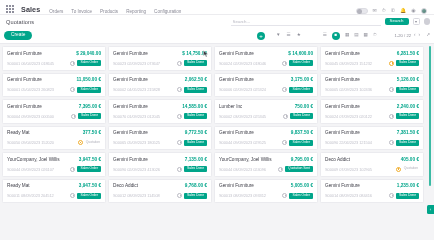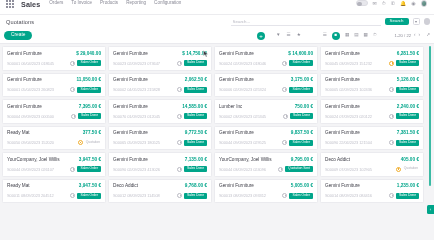--- a/index.html
+++ b/index.html
@@ -9,21 +9,21 @@
     background: #f4f4f6;
     font-family: "Liberation Sans", sans-serif;
     -webkit-font-smoothing: antialiased;
   }
 
   
   .navbar {
     height: 15px;
     background: #ffffff;
     display: flex;
-    align-items: flex-start;
+    align-items: flex-end;
     padding: 0 4px;
     border-bottom: 1px solid #ececef;
     position: relative;
     z-index: 20;
   }
   .apps-grid {
     width: 9px; height: 9px;
     display: grid;
     grid-template-columns: repeat(3, 2px);
     grid-template-rows: repeat(3, 2px);

